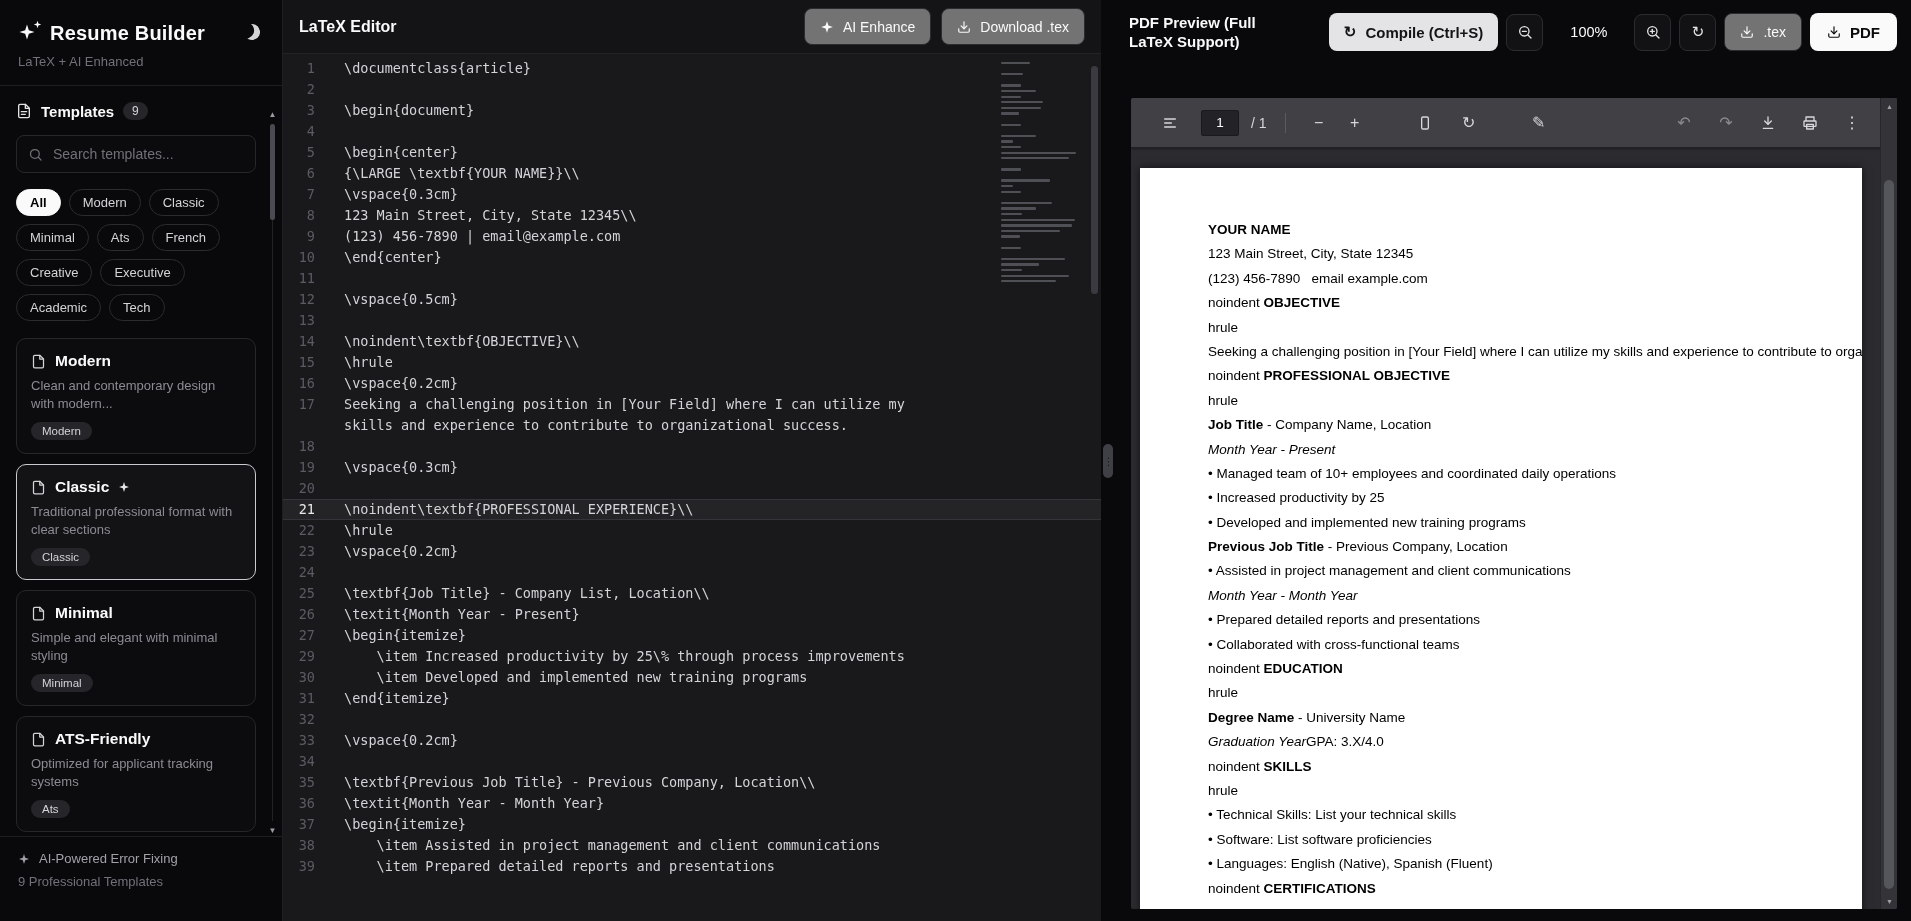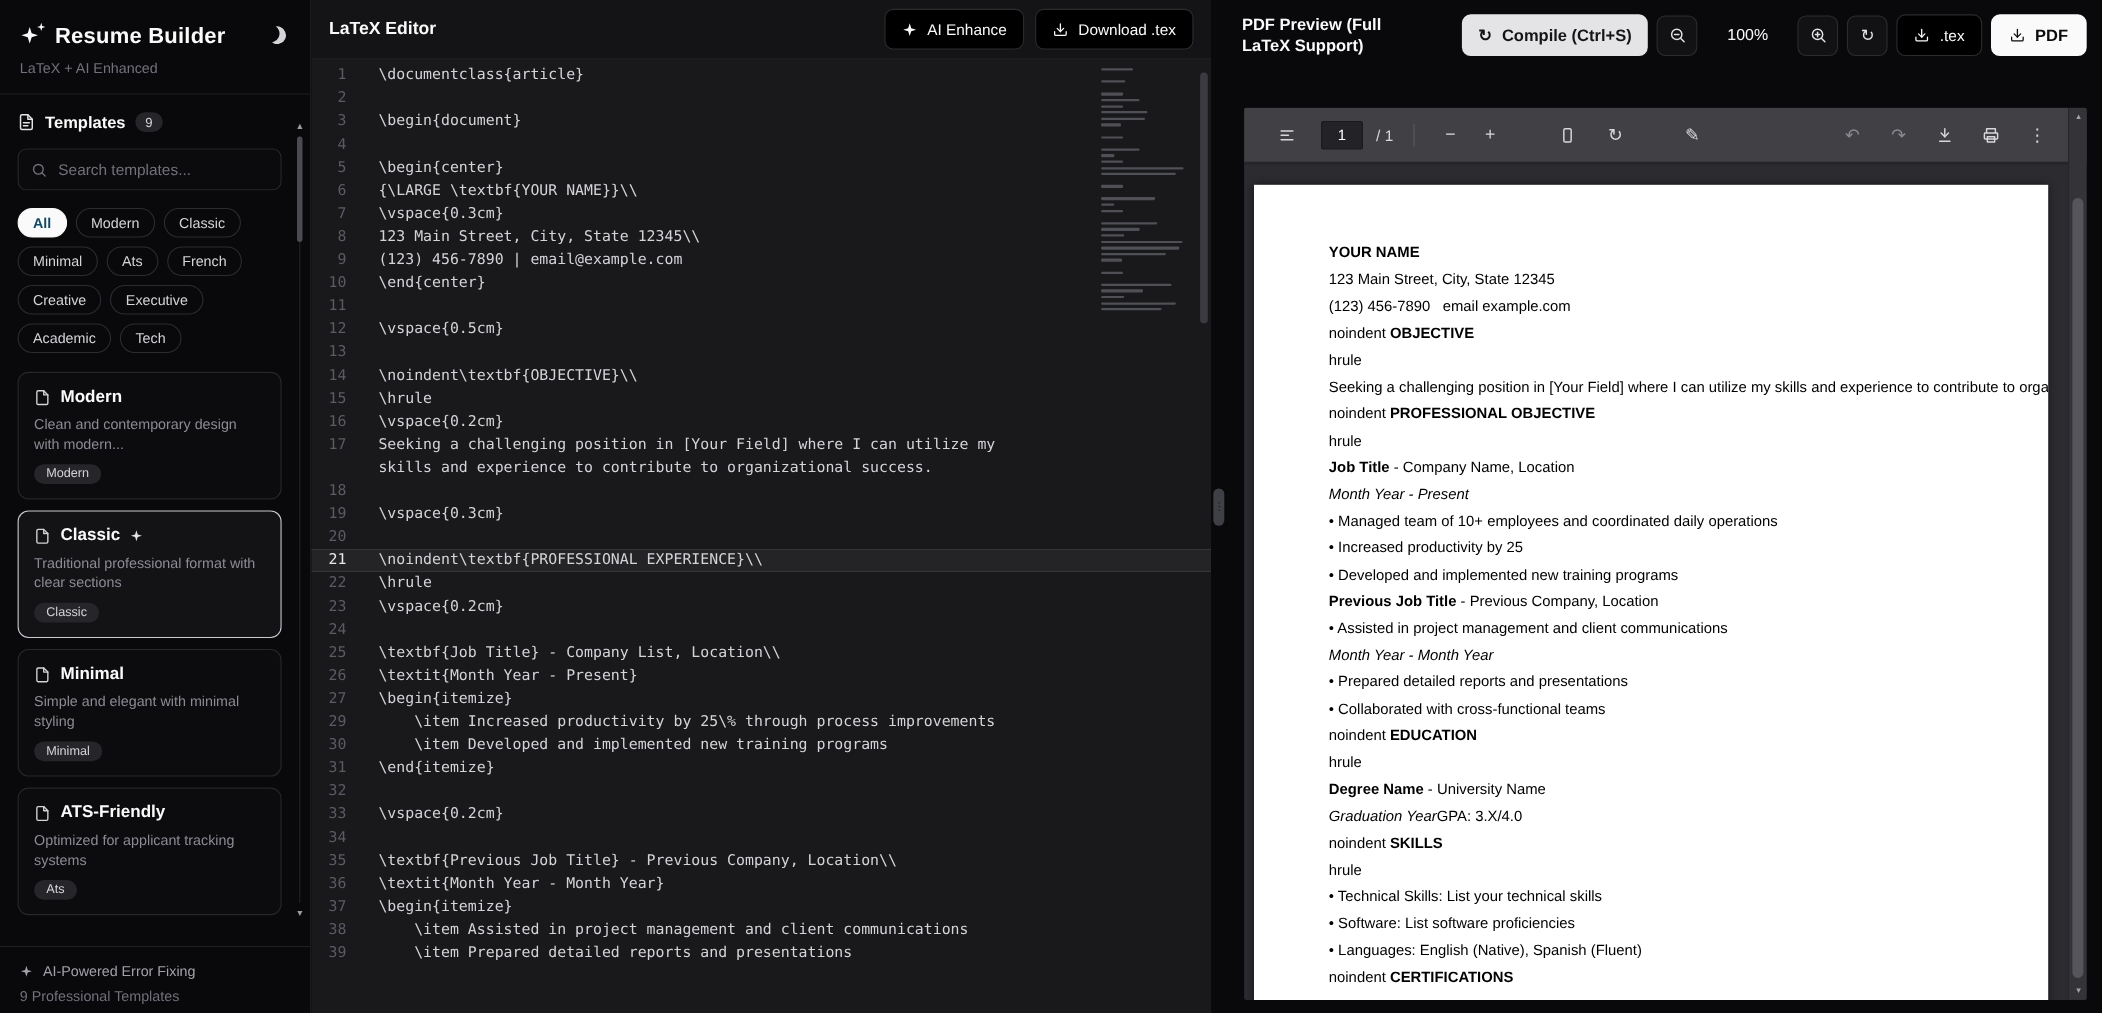--- a/index.html
+++ b/index.html
@@ -33,53 +33,53 @@
                  border-radius:999px; padding:2px 9px; }
   .search-box { margin-top:15px; height:38px; border:1px solid #27272a; border-radius:8px;
                 display:flex; align-items:center; gap:8px; padding:0 11px; background:#0b0b0d; }
   .search-box svg { width:15px; height:15px; color:#71717a; flex:none; }
   .search-box input { flex:1; background:transparent; border:0; outline:none; color:#e4e4e7; font-size:14px; min-width:0; }
   .search-box input::placeholder { color:#71717a; }
 
   .chips { margin-top:16px; display:flex; flex-wrap:wrap; gap:8px; }
   .chip { height:27px; padding:0 13px; border-radius:999px; background:transparent;
           border:1px solid #2c2c30; color:#d4d4d8; font-size:13px; }
-  .chip-active { background:#fafafa; color:#0c4a6e; border-color:#fafafa; font-weight:600; }
+  .chip-active { background:#fafafa; color:#000000; border-color:#fafafa; font-weight:600; }
 
   .cards { margin-top:17px; display:flex; flex-direction:column; gap:10px; }
   .card { border:1px solid #27272a; border-radius:10px; padding:13px 14px; background:#0c0c0e; }
   .card-selected { border-color:#c9c9cf; background:#131316; }
   .card-head { display:flex; align-items:center; gap:9px; font-size:15.5px; font-weight:600; color:#fafafa; }
   .card-icon { display:inline-flex; color:#d4d4d8; }
   .card-icon svg { width:15px; height:15px; }
   .card-spark { display:inline-flex; color:#e4e4e7; }
   .card-spark svg { width:12px; height:12px; }
   .card-desc { margin-top:7px; font-size:13px; color:#8b8b94; line-height:1.35; }
   .card-badge { display:inline-block; margin-top:10px; background:#26262a; color:#d4d4d8;
                 font-size:11.5px; padding:3px 11px; border-radius:999px; }
 
   .side-scrollbar { position:absolute; right:3px; top:110px; bottom:86px; width:13px; }
   .side-scrollbar .track { position:absolute; left:6px; top:14px; bottom:14px; width:1px; background:#222226; }
   .sb-arrow { position:absolute; left:0; width:13px; text-align:center; font-size:8px; color:#9b9ba3; }
   .sb-arrow.top { top:0; } .sb-arrow.bottom { bottom:0; }
   .sb-thumb { position:absolute; left:4px; top:14px; width:5px; height:96px; border-radius:3px; background:#4a4a52; }
 
-  .sb-footer { border-top:1px solid #1f1f23; padding:14px 18px 8px; }
+  .sb-footer { border-top:1px solid #1f1f23; padding:14px 18px 32px; }
   .sb-footer .f1 { display:flex; align-items:center; gap:9px; color:#a1a1aa; font-size:13px; }
   .sb-footer .f1 svg { width:12px; height:12px; color:#a1a1aa; }
   .sb-footer .f2 { margin-top:8px; color:#71717a; font-size:13px; }
 
   
   .editor-panel { width:818px; flex:none; display:flex; flex-direction:column; background:#19191c; }
   .ed-header { height:54px; flex:none; background:#141416; border-bottom:1px solid #232327;
                display:flex; align-items:center; padding:0 16px; }
   .ed-title { font-size:16px; font-weight:600; }
   .ed-actions { margin-left:auto; display:flex; gap:10px; }
   .btn-dark { height:37px; display:inline-flex; align-items:center; gap:9px; padding:0 15px;
-              border-radius:8px; background:#000000; border:1px solid #2c2c30; color:#fafafa; font-size:14px;text-align:right; }
+              border-radius:8px; background:#737373; border:1px solid #2c2c30; color:#fafafa; font-size:14px;text-align:right; }
   .btn-dark svg { width:14px; height:14px; }
 
   .ed-body { flex:1; position:relative; overflow:hidden; padding-top:4px;
              font-family:"DejaVu Sans Mono","Liberation Mono",monospace; }
   .crow { display:flex; height:21px; line-height:21px; font-size:13.5px; }
   .lnum { width:44px; flex:none; text-align:right; padding-right:12px; color:#5b5b64; user-select:none; }
   .ltext { white-space:pre; color:#d4d4d8; padding-left:17px; }
   .crow-active { background:rgba(255,255,255,0.05);
                  box-shadow: inset 0 1px 0 #34343a, inset 0 -1px 0 #34343a; }
   .crow-active .lnum { color:#e8e8ec; }

